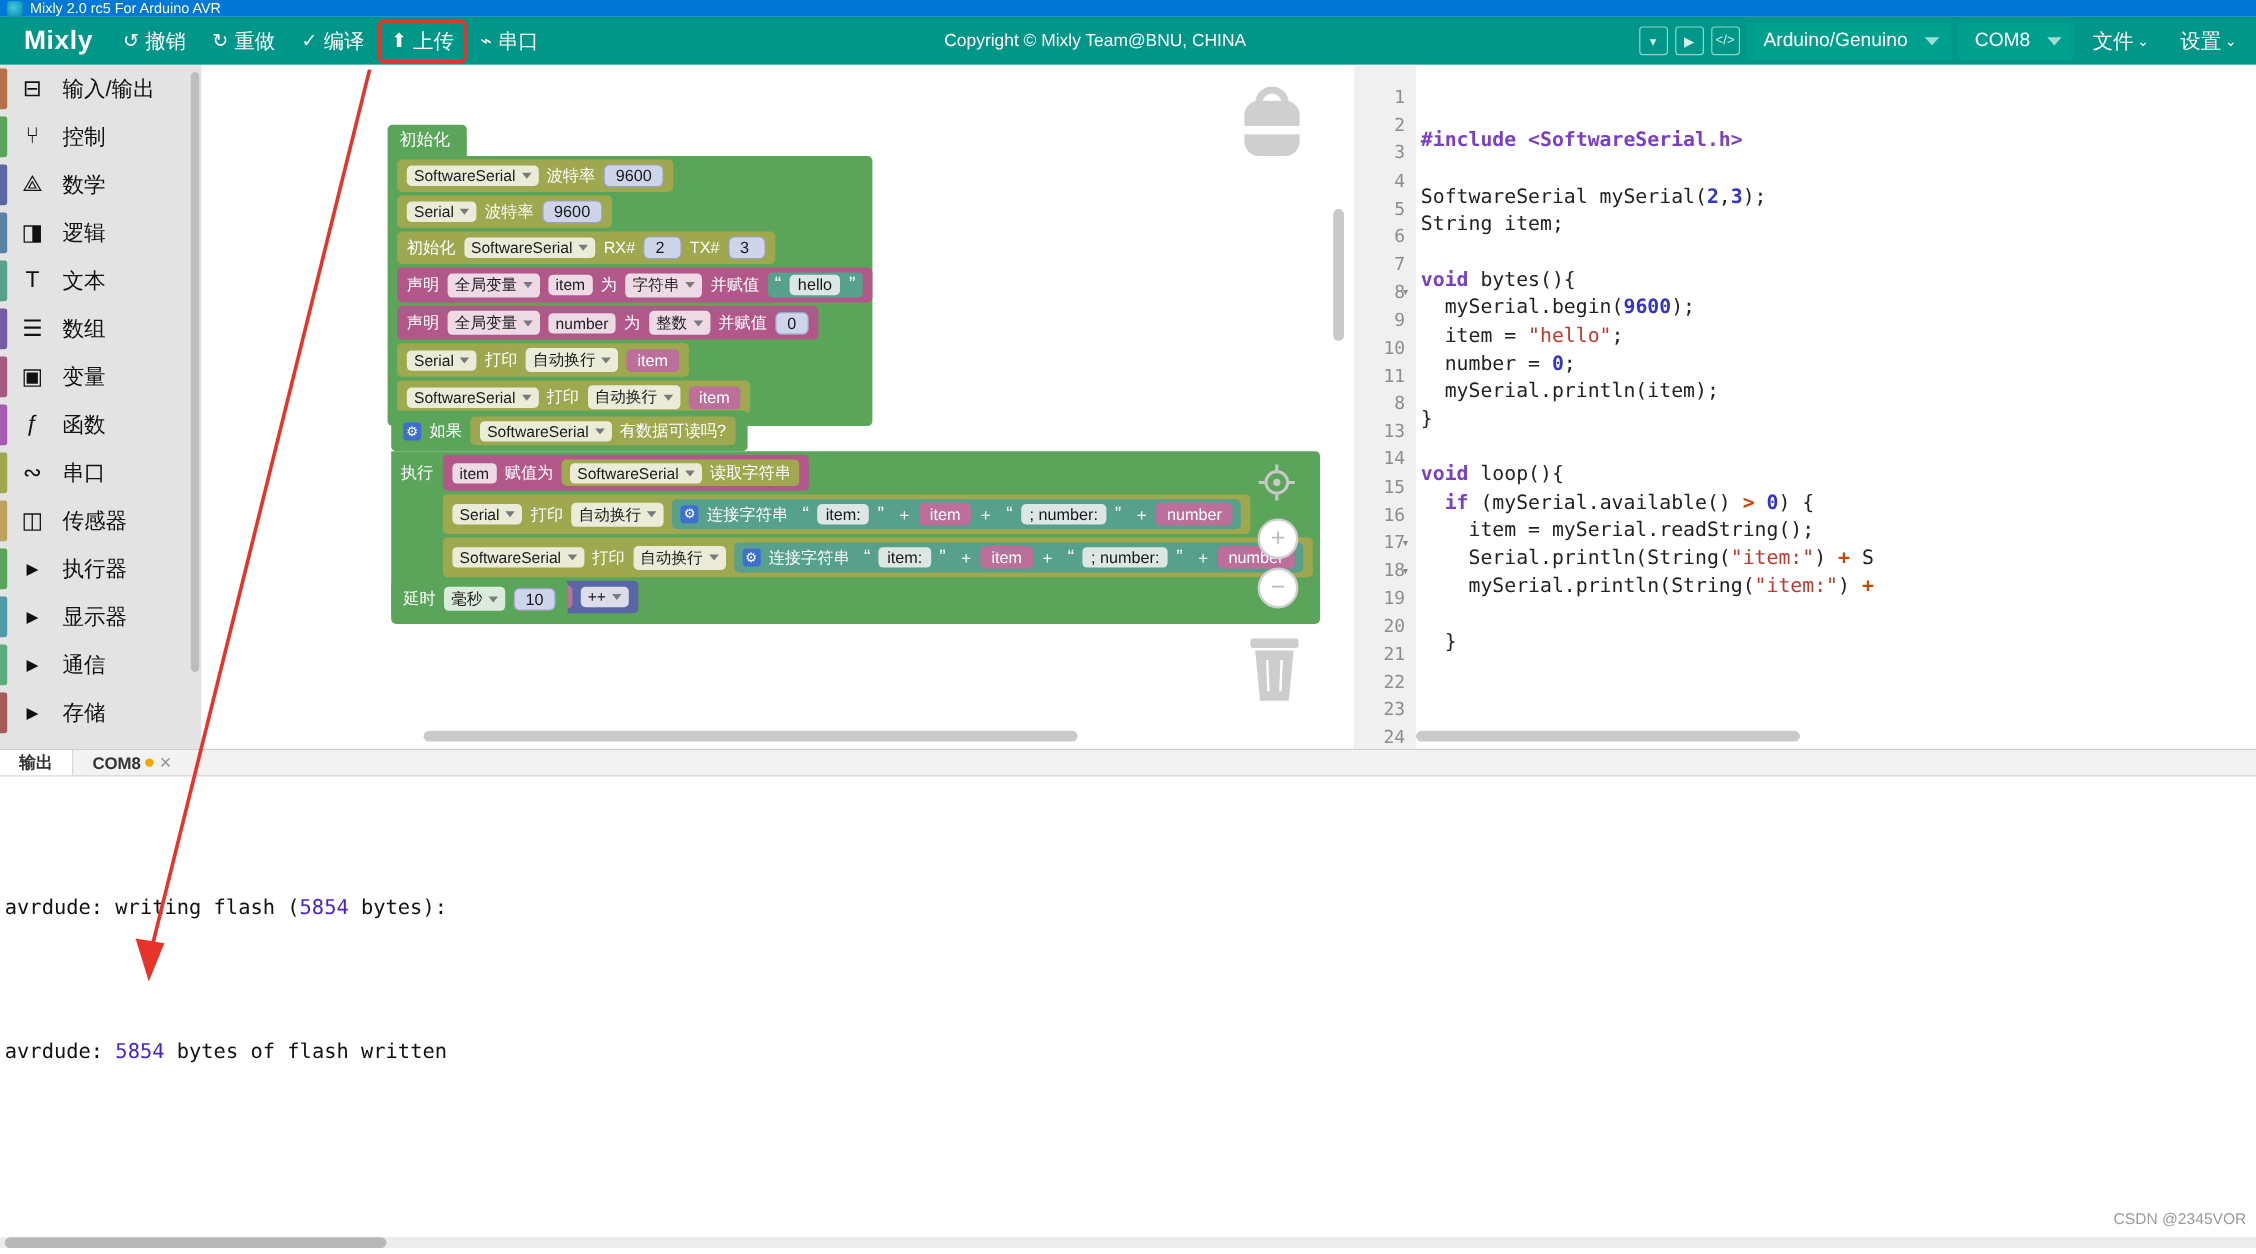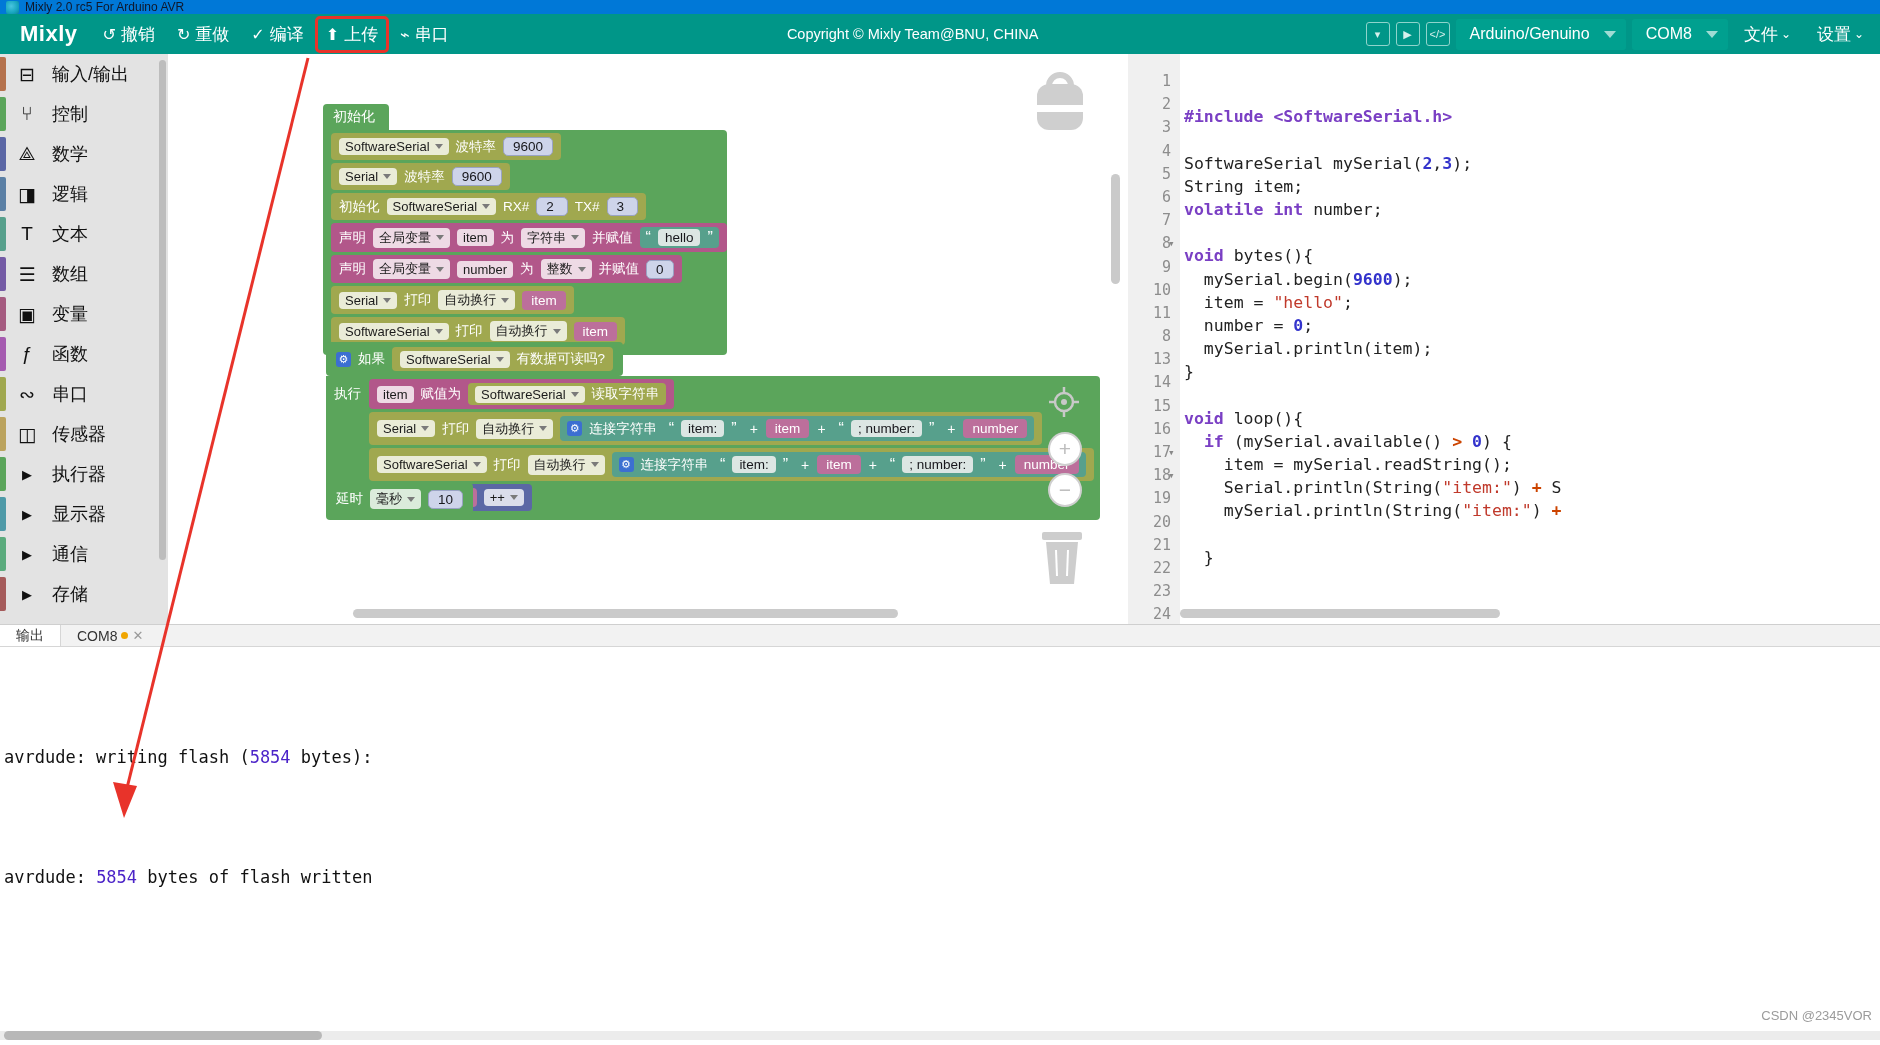--- a/index.html
+++ b/index.html
@@ -6,21 +6,21 @@
   html, body {
     width: 1880px; height: 1045px;
     font-family: "Liberation Sans", "DejaVu Sans", sans-serif;
     overflow: hidden; background: #ffffff;
   }
   #app { position: relative; width: 1880px; height: 1045px; }
 
   
   .titlebar {
     position: absolute; left: 0; top: 0; width: 1880px; height: 14px;
-    background: #0078d7; color: #0f172a;
+    background: #0078d7; color: #fef9c3;
     font-size: 13px; line-height: 14px;
     display: flex; align-items: center; gap: 6px; padding-left: 6px;
     overflow: hidden;
   }
   .titlebar .tb-icon {
     width: 13px; height: 13px; border-radius: 2px;
     background: radial-gradient(circle at 40% 40%, #49c5e0 0%, #17a5bf 60%, #0f7f97 100%);
     flex: 0 0 auto;
   }
   .titlebar .tb-text { white-space: nowrap; font-size: 12px; }
@@ -166,21 +166,21 @@
     background: #cacaca; border-radius: 5px;
   }
 
   
   .console {
     position: absolute; left: 0; top: 624px; width: 1880px; height: 421px;
     background: #ffffff; border-top: 1px solid #cfcfcf;
   }
   .ctabs {
     height: 22px; background: #f2f2f2; display: flex; align-items: stretch;
-    border-bottom: 1px solid #d6d6d6; font-size: 14px;
+    border-bottom: 1px solid #d6d6d6; font-size: 14px; font-weight: bold;
   }
   .ctab {
     display: flex; align-items: center; gap: 4px; padding: 0 16px; cursor: pointer;
     color: #333;
   }
   .ctab.active { background: #ffffff; border-right: 1px solid #d6d6d6; }
   .ctab .dot { width: 7px; height: 7px; border-radius: 50%; background: #f0a500; }
   .ctab .x { color: #999; font-size: 13px; }
   .clog {
     padding: 10px 4px 0 4px;
@@ -617,21 +617,20 @@
         <div>22</div>
         <div>23</div>
         <div>24</div>
       </div>
     <div class="codearea" id="codearea">
         <div class="ln"></div>
         <div class="ln"><span class="kw">#include </span><span class="kw">&lt;SoftwareSerial.h&gt;</span></div>
         <div class="ln"></div>
         <div class="ln"><span class="ty">SoftwareSerial mySerial(</span><span class="num">2</span><span class="ty">,</span><span class="num">3</span><span class="ty">);</span></div>
         <div class="ln"><span class="ty">String item;</span></div>
-        <div class="ln"><span class="kw">volatile</span><span class="ty"> </span><span class="kw">int</span><span class="ty"> number;</span></div>
         <div class="ln"></div>
         <div class="ln"><span class="kw">void</span><span class="ty"> bytes(){</span></div>
         <div class="ln"><span class="ty">  mySerial.begin(</span><span class="num">9600</span><span class="ty">);</span></div>
         <div class="ln"><span class="ty">  item = </span><span class="str">"hello"</span><span class="ty">;</span></div>
         <div class="ln"><span class="ty">  number = </span><span class="num">0</span><span class="ty">;</span></div>
         <div class="ln"><span class="ty">  mySerial.println(item);</span></div>
         <div class="ln"><span class="ty">}</span></div>
         <div class="ln"></div>
         <div class="ln"><span class="kw">void</span><span class="ty"> loop(){</span></div>
         <div class="ln"><span class="ty">  </span><span class="kw">if</span><span class="ty"> (mySerial.available() </span><span class="op">&gt;</span><span class="ty"> </span><span class="num">0</span><span class="ty">) {</span></div>

